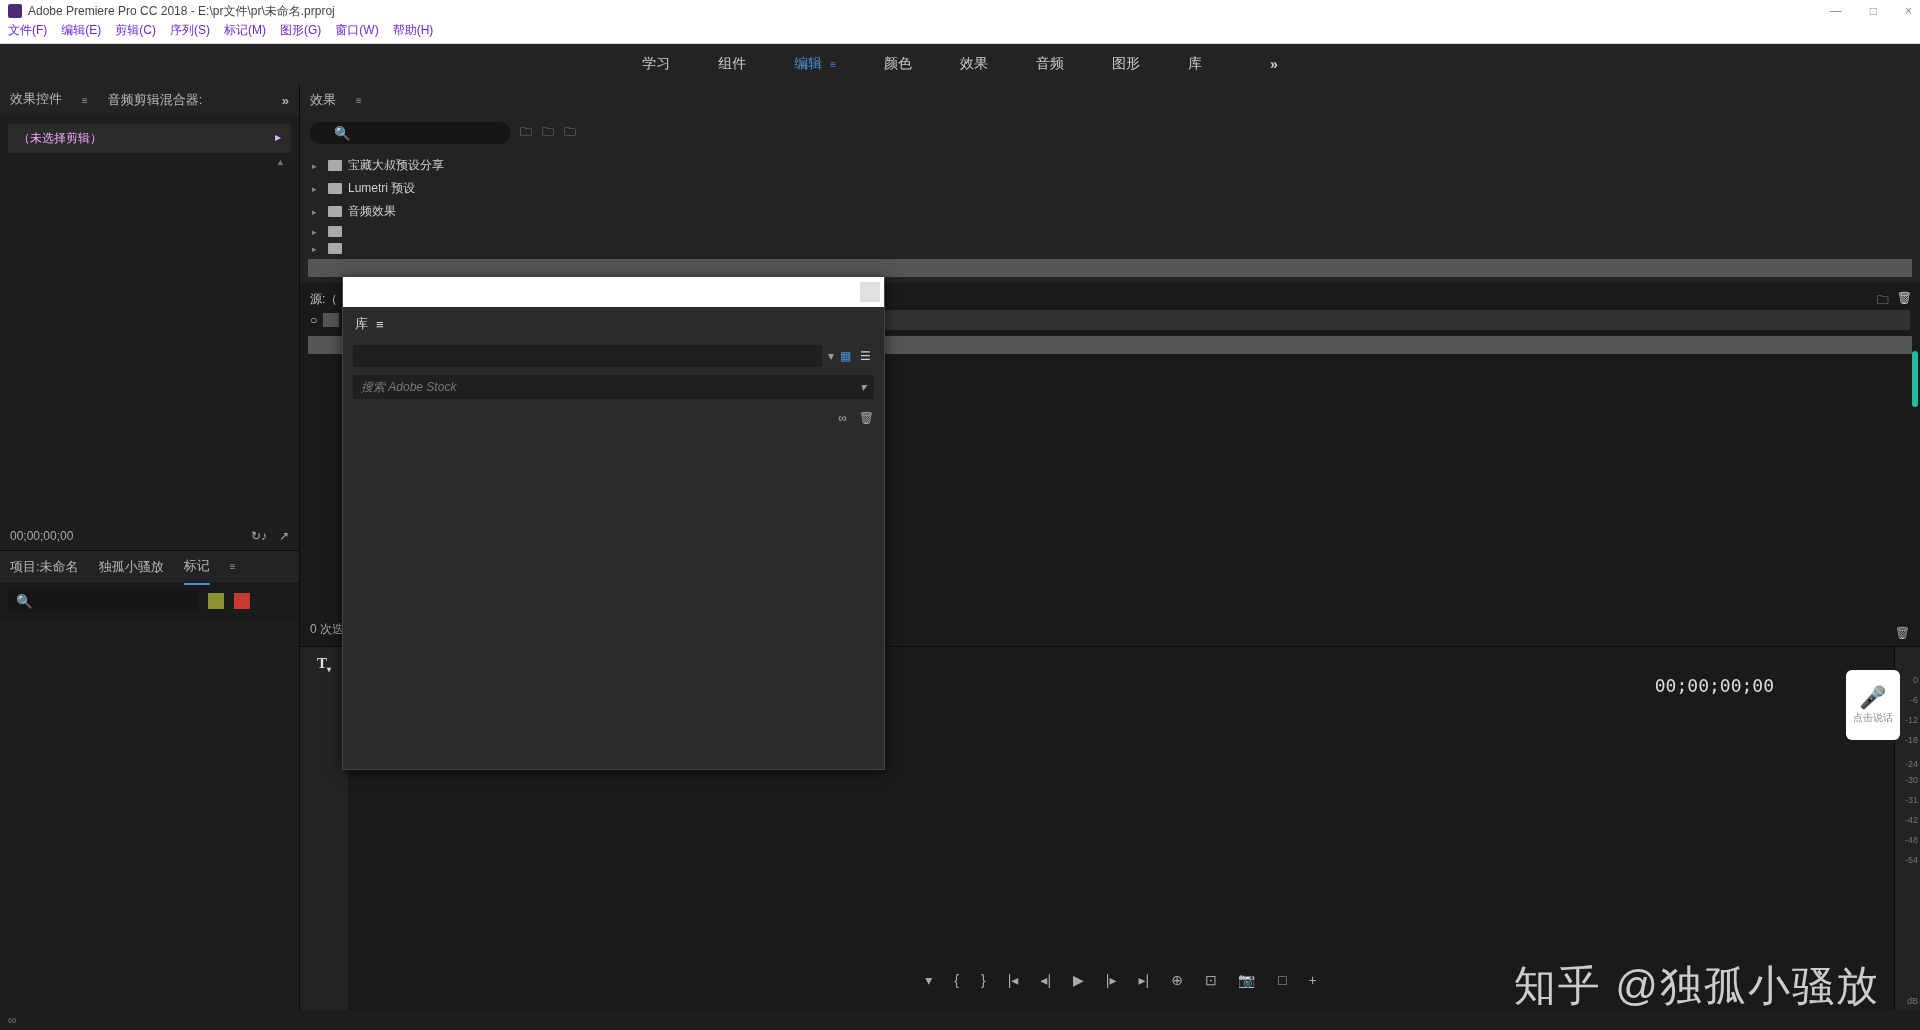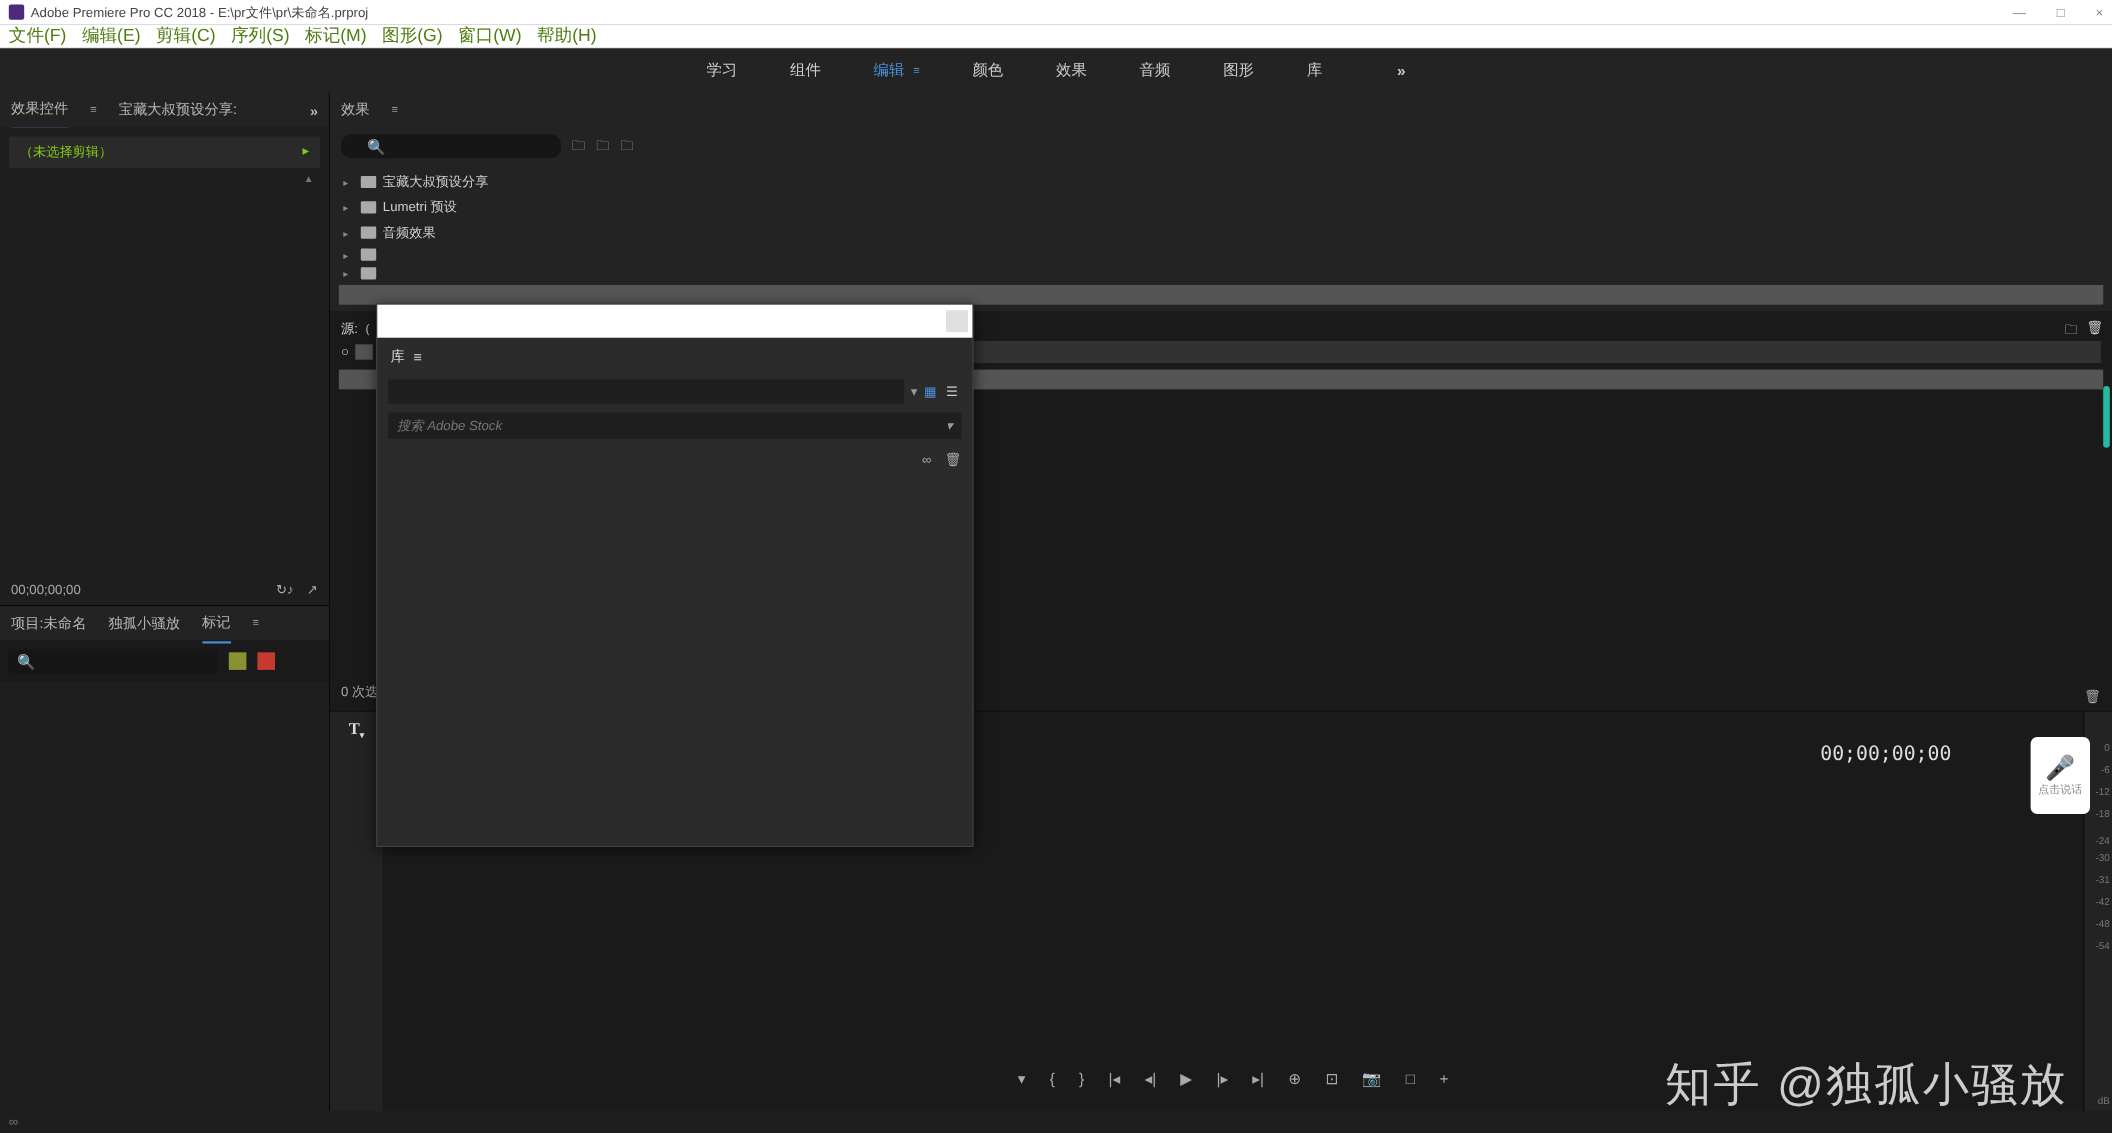--- a/index.html
+++ b/index.html
@@ -1,35 +1,35 @@
 <!DOCTYPE html>
 <html><head>
 <meta charset="utf-8">
 <style>
 * { margin:0; padding:0; box-sizing:border-box; font-family:"Microsoft YaHei",Arial,sans-serif; }
 body { background:#1a1a1a; color:#b8b8b8; font-size:12px; width:1920px; height:1030px; overflow:hidden; position:relative; }
 .titlebar { height:22px; background:#fff; display:flex; align-items:center; padding:0 8px; color:#444; }
 .titlebar .logo { width:14px; height:14px; background:#4b2a7a; margin-right:6px; border-radius:2px; }
 .titlebar .controls { margin-left:auto; display:flex; gap:28px; color:#888; }
-.menubar { height:22px; background:#fff; display:flex; padding:0 8px; gap:14px; color:#4d7c0f; font-size:16px; border-bottom:1px solid #ddd; }
+.menubar { height:22px; background:#fff; display:flex; padding:0 8px; gap:14px; color:#6d28d9; font-size:12px; border-bottom:1px solid #ddd; }
 .workspace-bar { height:40px; background:#232323; display:flex; align-items:center; justify-content:center; gap:48px; font-size:14px; color:#ccc; }
 .workspace-bar span { cursor:pointer; }
 .workspace-bar .active { color:#4a90d9; }
 .workspace-bar .menu-icon { color:#4a90d9; font-size:10px; margin-left:-40px; }
 .workspace-bar .overflow { margin-left:20px; font-weight:bold; }
 .main { display:flex; height:calc(100% - 84px - 20px); }
 .col-left { width:300px; display:flex; flex-direction:column; border-right:1px solid #0a0a0a; }
 .col-right { flex:1; display:flex; flex-direction:column; }
 .panel-tabs { height:32px; display:flex; align-items:center; padding:0 10px; gap:20px; background:#232323; font-size:13px; }
 .panel-tabs .tab { padding:8px 0; cursor:pointer; }
 .panel-tabs .tab.active { border-bottom:2px solid #4a90d9; }
 .panel-tabs .tab-menu { font-size:10px; color:#999; }
 .panel-tabs .more { margin-left:auto; font-weight:bold; }
 .panel-body { flex:1; background:#1e1e1e; padding:8px; position:relative; }
-.noclip { background:#2a2a2a; padding:6px 10px; border-radius:2px; display:flex; justify-content:space-between; color:#84cc16; }
+.noclip { background:#2a2a2a; padding:6px 10px; border-radius:2px; display:flex; justify-content:space-between; color:#f0abfc; }
 .arrow-up { text-align:right; padding:4px 6px; color:#777; font-size:9px; }
 .panel-footer { height:28px; display:flex; align-items:center; padding:0 10px; gap:10px; background:#1e1e1e; color:#aaa; }
 .panel-footer .right { margin-left:auto; display:flex; gap:12px; }
 .search-row { padding:8px; display:flex; align-items:center; gap:10px; }
 .search-row input { background:#161616; border:none; height:22px; width:190px; padding:0 22px 0 8px; color:#aaa; border-radius:2px; }
 .color-swatch { width:16px; height:16px; }
 .olive { background:#8a9134; }
 .red { background:#c43a2f; }
 .effects-panel { display:flex; flex-direction:column; background:#232323; }
 .effects-search-row { display:flex; align-items:center; padding:6px 10px; gap:10px; }
@@ -111,21 +111,21 @@
   <span>库</span>
   <span class="overflow">»</span>
 </div>
 
 <div class="main">
 
   <div class="col-left">
     <div class="panel-tabs">
       <span class="tab active">效果控件</span>
       <span class="tab-menu">≡</span>
-      <span class="tab">宝藏大叔预设分享:</span>
+      <span class="tab">音频剪辑混合器:</span>
       <span class="more">»</span>
     </div>
     <div class="panel-body">
       <div class="noclip">
         <span>（未选择剪辑）</span>
           <span>▸</span>
       </div>
       <div class="arrow-up">▲</div>
     </div>
     <div class="panel-footer">

